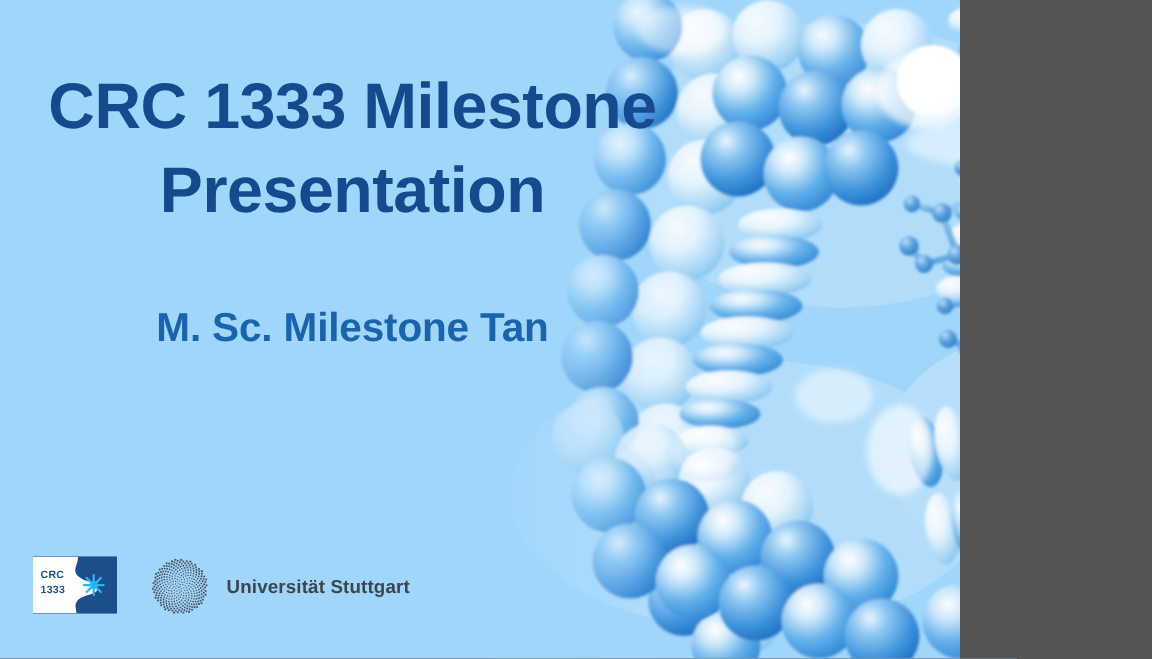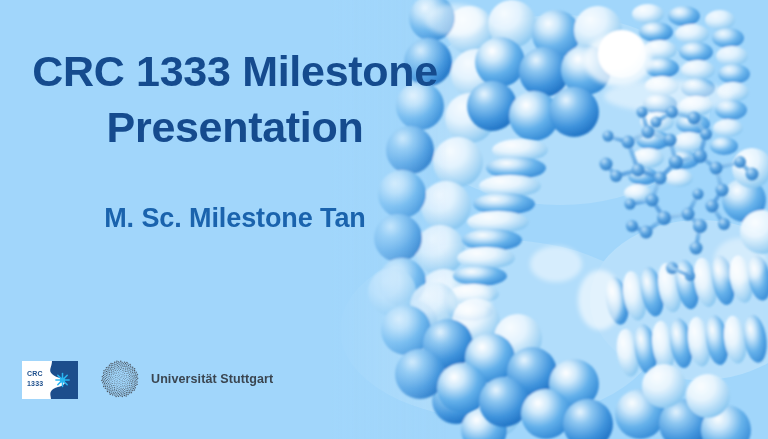--- a/index.html
+++ b/index.html
@@ -3,21 +3,21 @@
 <meta charset="utf-8">
 <title>CRC 1333 Milestone Presentation</title>
 <style>
   html, body {
     margin: 0;
     padding: 0;
     background: #555;
   }
   #slide {
     position: relative;
-    width: 768px;
+    width: 640px;
     height: 439px;
     overflow: hidden;
     background: #a1d6fb;
     font-family: "Liberation Sans", "DejaVu Sans", sans-serif;
     -webkit-font-smoothing: antialiased;
   }
 
   
   #artwork {
     position: absolute;
@@ -59,24 +59,24 @@
     line-height: 1.2;
     font-weight: bold;
     letter-spacing: -0.1px;
     color: #1a63ad;
   }
 
   
   #logo-bar {
     position: absolute;
     left: 22px;
-    bottom: 40px;
+    bottom: 28px;
     height: 40px;
     display: flex;
-    align-items: flex-end;
+    align-items: flex-start;
     gap: 22px;
   }
 
   
   .crc-logo {
     position: relative;
     width: 56px;
     height: 38px;
     background: #1c4e8c;
     overflow: hidden;

